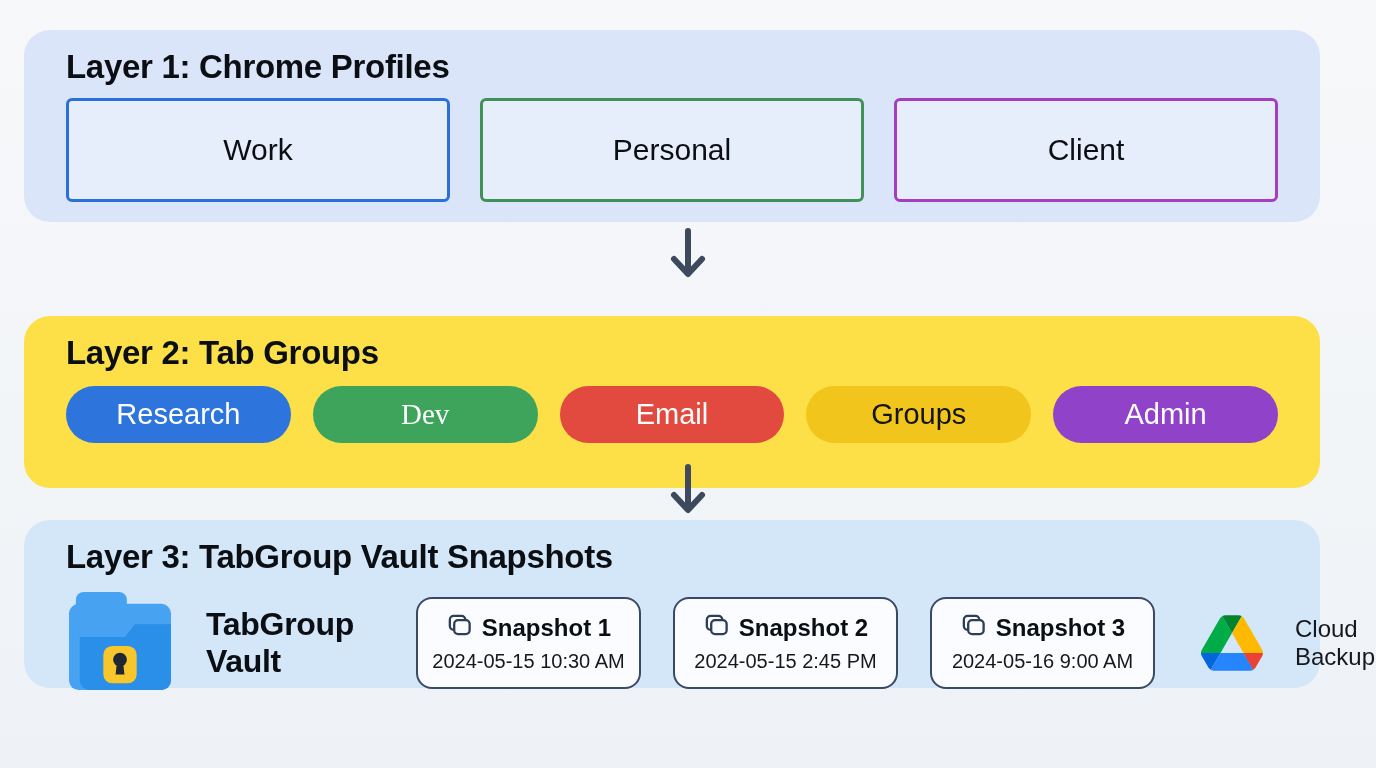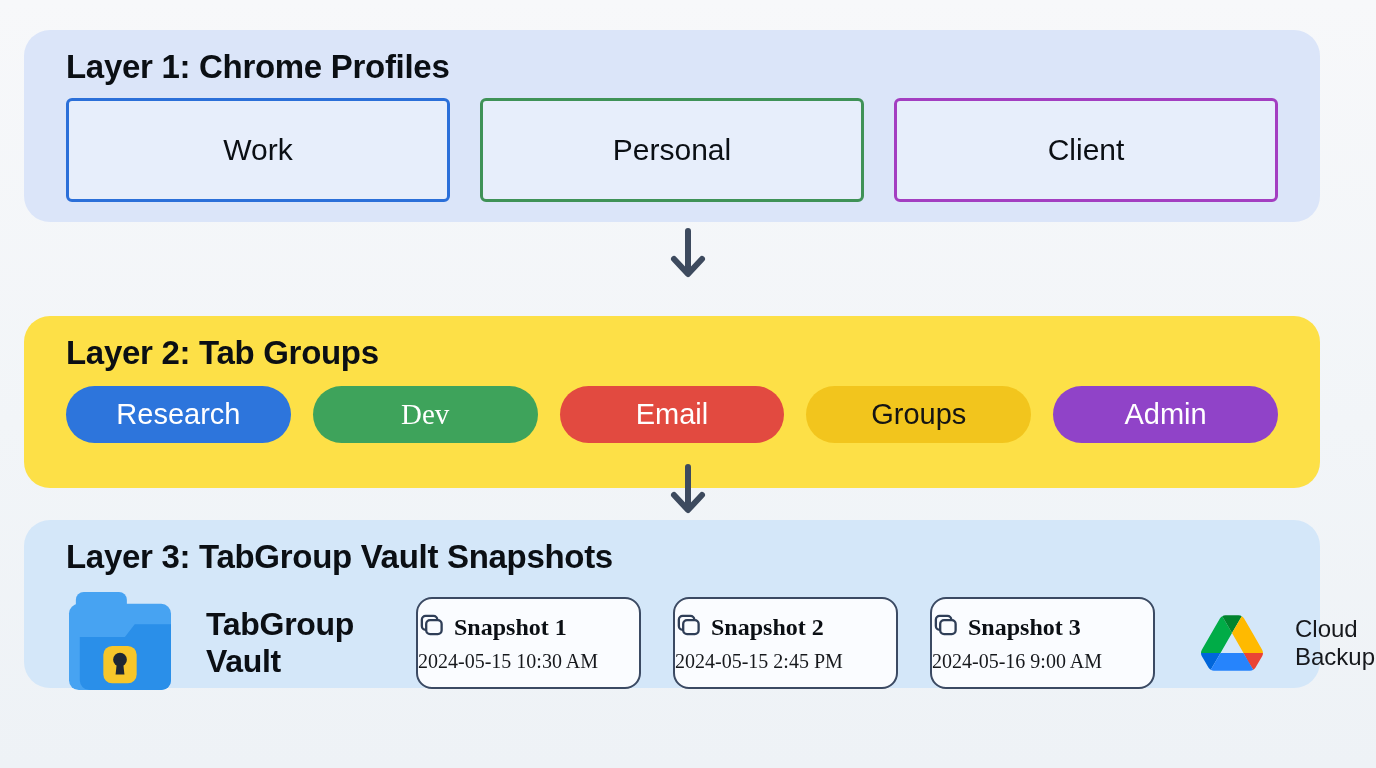--- a/index.html
+++ b/index.html
@@ -27,21 +27,21 @@
   }
   .arrow{position:absolute;left:662px;width:52px;height:56px;}
   .arrow-1{top:226px;}
   .arrow-2{top:462px;}
   .l3-row{display:flex;align-items:center;gap:32px;margin-top:16px;}
   .folder-wrap{width:108px;height:102px;flex:0 0 auto;}
   .vault-name{font-size:32px;font-weight:bold;line-height:1.15;letter-spacing:-.3px;width:178px;flex:0 0 auto;}
   .snap-card{
     width:225px;height:92px;flex:0 0 auto;box-sizing:border-box;
     background:#fafcff;border:2.5px solid #3b4a63;border-radius:16px;
-    display:flex;flex-direction:column;align-items:flex-start;justify-content:center;font-family:Liberation Serif, serif;
+    display:flex;flex-direction:column;align-items:center;justify-content:center;
   }
   .snap-title-row{display:flex;align-items:center;gap:9px;}
   .snap-title{font-size:24px;font-weight:bold;}
   .snap-time{font-size:20px;margin-top:7px;color:#16181c;}
   .drive-wrap{width:62px;height:56px;flex:0 0 auto;margin-left:14px;}
   .backup-label{font-size:24px;line-height:1.17;color:#16181c;}
 </style>
 </head>
 <body>
 

